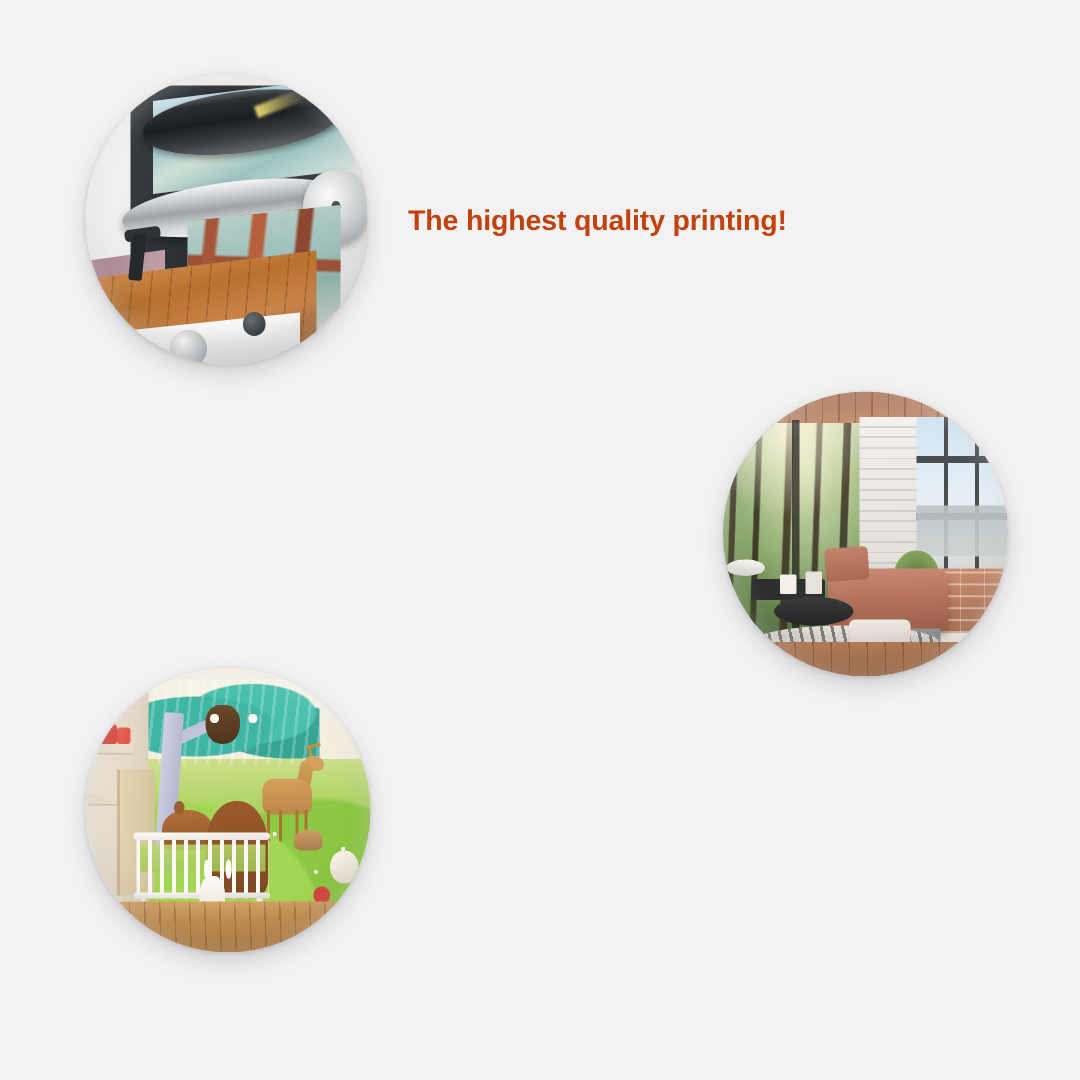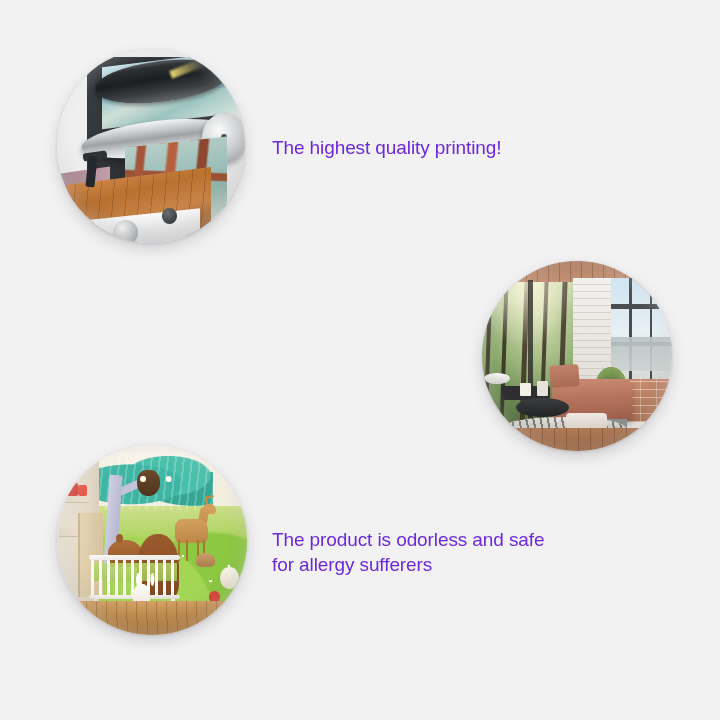--- a/index.html
+++ b/index.html
@@ -239,22 +239,22 @@
   .nu-crib-mat{position:absolute;left:4%;top:14%;right:4%;height:34%;
     background:linear-gradient(178deg,#b9d96d,#9ec952);opacity:.85;}
   .nu-floor{position:absolute;left:0;top:82%;right:0;bottom:0;
     background:linear-gradient(178deg,#d8a76c 0%,#c38f51 40%,#ab7840 100%);}
   .nu-floor:before{content:"";position:absolute;inset:0;
     background:repeating-linear-gradient(88deg,rgba(90,55,25,.28) 0 1px,rgba(0,0,0,0) 1px 10px);}
 
   
   .caption{
     position:absolute;
-    color:#6d28d9;
-    font-weight:normal;
+    color:#c2410c;
+    font-weight:bold;
     font-size:19px;
     line-height:25px;
     letter-spacing:-.1px;
     white-space:pre-line;
   }
   #caption-printing{left:272px;top:135px;width:320px;text-align:left;}
   #caption-colorfast{left:120px;top:341px;width:332px;text-align:right;}
   #caption-odorless{left:272px;top:527px;width:340px;text-align:left;}
 </style>
 </head>
@@ -348,16 +348,14 @@
         <div class="nu-crib-rail"></div>
         <div class="nu-crib-leg" style="left:5%"></div>
         <div class="nu-crib-leg" style="left:90%"></div>
       </div>
       <div class="nu-rabbit"></div>
       <div class="nu-floor"></div>
     </div>
     <div class="vig"></div>
   </div>
 
-  <div class="caption" id="caption-odorless">The product is odorless and safe
- for allergy sufferers</div>
 
 </div>
 
 </body></html>

